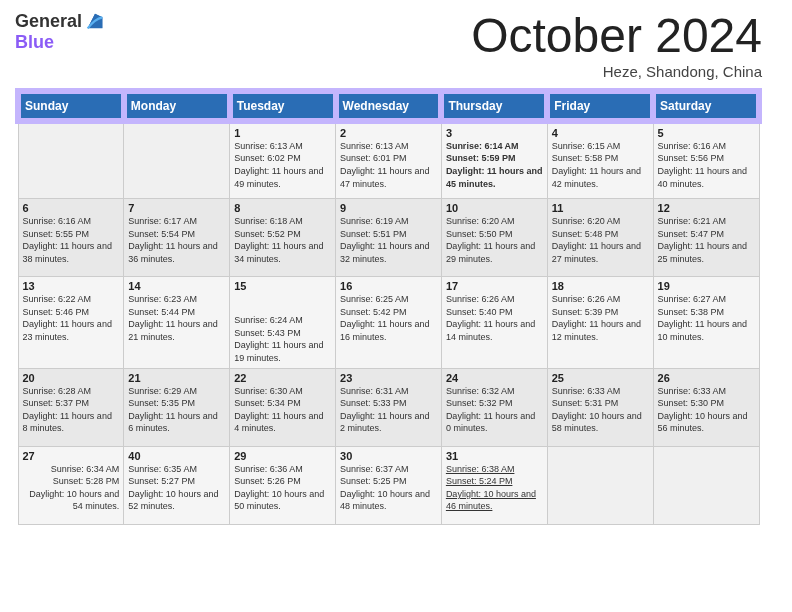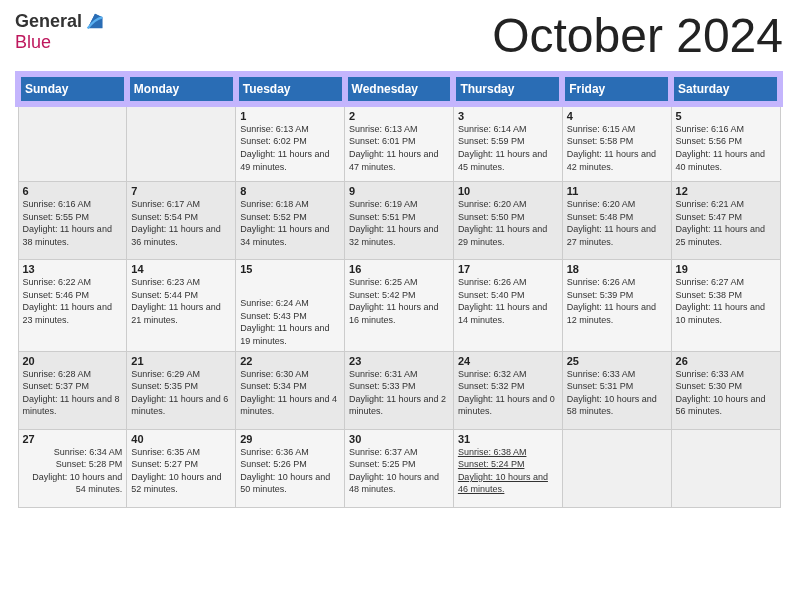--- a/index.html
+++ b/index.html
@@ -7,21 +7,21 @@
       font-family: Arial, sans-serif;
       background: #fff;
       width: 792px;
       height: 612px;
       overflow: hidden;
     }
     .page {
       width: 792px;
       height: 612px;
       background: #fff;
-      padding: 10px 9px 10px 15px;
+      padding: 10px 30px 10px 15px;
     }
     .header {
       display: flex;
       justify-content: space-between;
       align-items: flex-start;
       margin-bottom: 8px;
     }
     .logo {
       display: flex;
       align-items: center;
@@ -102,26 +102,27 @@
       <div>
         <div style="display:flex;align-items:center;">
           <span class="logo-general" style="font-size:18px;font-weight:bold;color:#333;">General</span>
           <svg class="logo-icon" viewBox="0 0 30 30" width="22" height="22">
             <polygon points="5,25 25,25 25,10 15,5" fill="#2a6db5"></polygon>
             <polygon points="15,5 25,10 25,25 20,20 15,22 10,20 5,25" fill="#2a6db5"></polygon>
             <path d="M5,25 Q15,12 25,10" stroke="#5ab0f0" stroke-width="3" fill="none"></path>
           </svg>
         </div>
         <div>
-          <span class="logo-blue" style="font-size:18px;font-weight:normal;color:#be185d;margin-top:16px;">Blue</span>
+          <span class="logo-blue" style="font-size:18px;font-weight:bold;color:#8b5cf6;margin-top:16px;">Blue</span>
         </div>
       </div>
     </div>
     <div class="title-block">
       <div class="month-title">October 2024</div>
+      <div class="location">Heze, Shandong, China</div>
     </div>
   </div>
 
   <table>
     <thead>
       <tr>
       <th>Sunday</th>
           <th>Monday</th>
           <th>Tuesday</th>
           <th>Wednesday</th>
@@ -141,21 +142,21 @@
 Daylight: 11 hours and 49 minutes.</div>
           </td>
           <td>
             <span class="day-number">2</span>
             <div class="day-info" style="white-space: pre-line;">Sunrise: 6:13 AM
 Sunset: 6:01 PM
 Daylight: 11 hours and 47 minutes.</div>
           </td>
           <td>
             <span class="day-number">3</span>
-            <div class="day-info" style="white-space: pre-line;">Sunrise: 6:14 AM
+            <div class="day-info" style="white-space: pre-line; font-weight: bold;">Sunrise: 6:14 AM
 Sunset: 5:59 PM
 Daylight: 11 hours and 45 minutes.</div>
           </td>
           <td>
             <span class="day-number">4</span>
             <div class="day-info" style="white-space: pre-line;">Sunrise: 6:15 AM
 Sunset: 5:58 PM
 Daylight: 11 hours and 42 minutes.</div>
           </td>
           <td>

